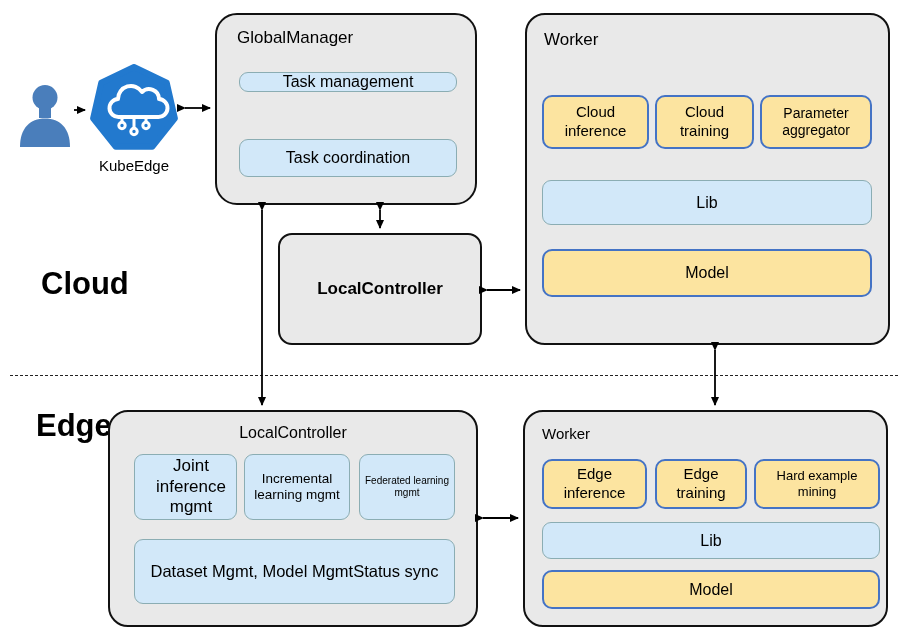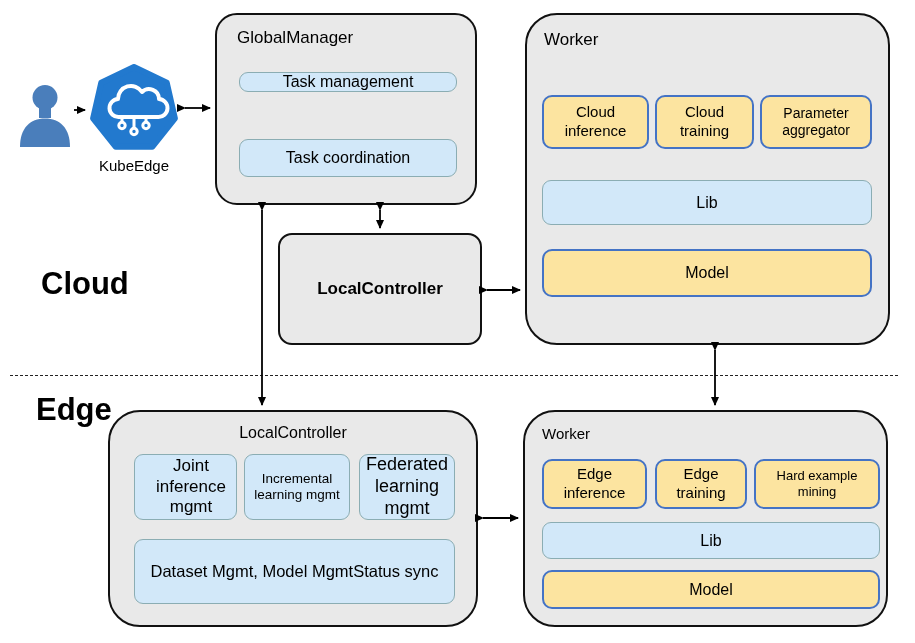--- a/index.html
+++ b/index.html
@@ -15,21 +15,21 @@
     --text-color:#000000;
   }
   html,body{margin:0;padding:0;background:#ffffff;}
   body{font-family:"Liberation Sans","DejaVu Sans",sans-serif;color:var(--text-color);}
   #canvas{position:relative;width:915px;height:643px;background:#ffffff;overflow:hidden;}
 
   .container-box{
     position:absolute;
     background:var(--container-fill);
     border:2px solid var(--container-border);
-    border-radius:32px;
+    border-radius:20px;
     box-sizing:border-box;
   }
   .container-title{
     position:absolute;
     font-weight:normal;
     font-size:16px;
     white-space:nowrap;
   }
   .blue-box{
     position:absolute;
@@ -79,21 +79,21 @@
     font-size:15px;
     text-align:center;
   }
 </style>
 </head>
 <body>
 
 <div id="canvas">
 
   <div class="zone-label" style="left:41px;top:266px;">Cloud</div>
-  <div class="zone-label" style="left:36px;top:392px;">Edge</div>
+  <div class="zone-label" style="left:36px;top:408px;">Edge</div>
 
   <div id="divider"></div>
 
   <svg id="person-svg" style="position:absolute;left:18px;top:84px;" width="54" height="63" viewBox="0 0 54 63">
     <circle cx="27" cy="13.5" r="12.5"></circle>
     <rect x="21" y="20" width="12" height="14"></rect>
     <path d="M2,63 C2,44 12,34.5 27,34.5 C42,34.5 52,44 52,63 Z"></path>
   </svg>
 
   <svg id="kubeedge-logo-svg" style="position:absolute;left:89px;top:64px;" width="90" height="90" viewBox="0 0 90 90">
@@ -124,21 +124,21 @@
   </div>
 
   <div class="container-box" style="left:278px;top:233px;width:204px;height:112px;border-radius:14px;display:flex;align-items:center;justify-content:center;">
     <div style="font-weight:bold;font-size:17px;">LocalController</div>
   </div>
 
   <div class="container-box" style="left:108px;top:410px;width:370px;height:217px;">
     <div class="container-title" style="left:0;top:12px;width:100%;text-align:center;">LocalController</div>
     <div class="blue-box" style="left:24px;top:42px;width:103px;height:66px;font-size:17px;padding-left:13px;">Joint inference mgmt</div>
     <div class="blue-box" style="left:134px;top:42px;width:106px;height:66px;font-size:13.5px;">Incremental learning mgmt</div>
-    <div class="blue-box" style="left:249px;top:42px;width:96px;height:66px;font-size:18px;">Federated learning mgmt</div>
+    <div class="blue-box" style="left:249px;top:42px;width:96px;height:66px;font-size:10px;">Federated learning mgmt</div>
     <div class="blue-box" style="left:24px;top:127px;width:321px;height:65px;font-size:16.5px;flex-direction:row;">
       <span>Dataset Mgmt, Model Mgmt</span>
       <span>Status sync</span>
     </div>
   </div>
 
   <div class="container-box" style="left:523px;top:410px;width:365px;height:217px;">
     <div class="container-title" style="left:17px;top:13px;font-size:15px;">Worker</div>
     <div class="yellow-box" style="left:17px;top:47px;width:105px;height:50px;">Edge inference</div>
     <div class="yellow-box" style="left:229px;top:47px;width:126px;height:50px;font-size:13px;">Hard example mining</div>

